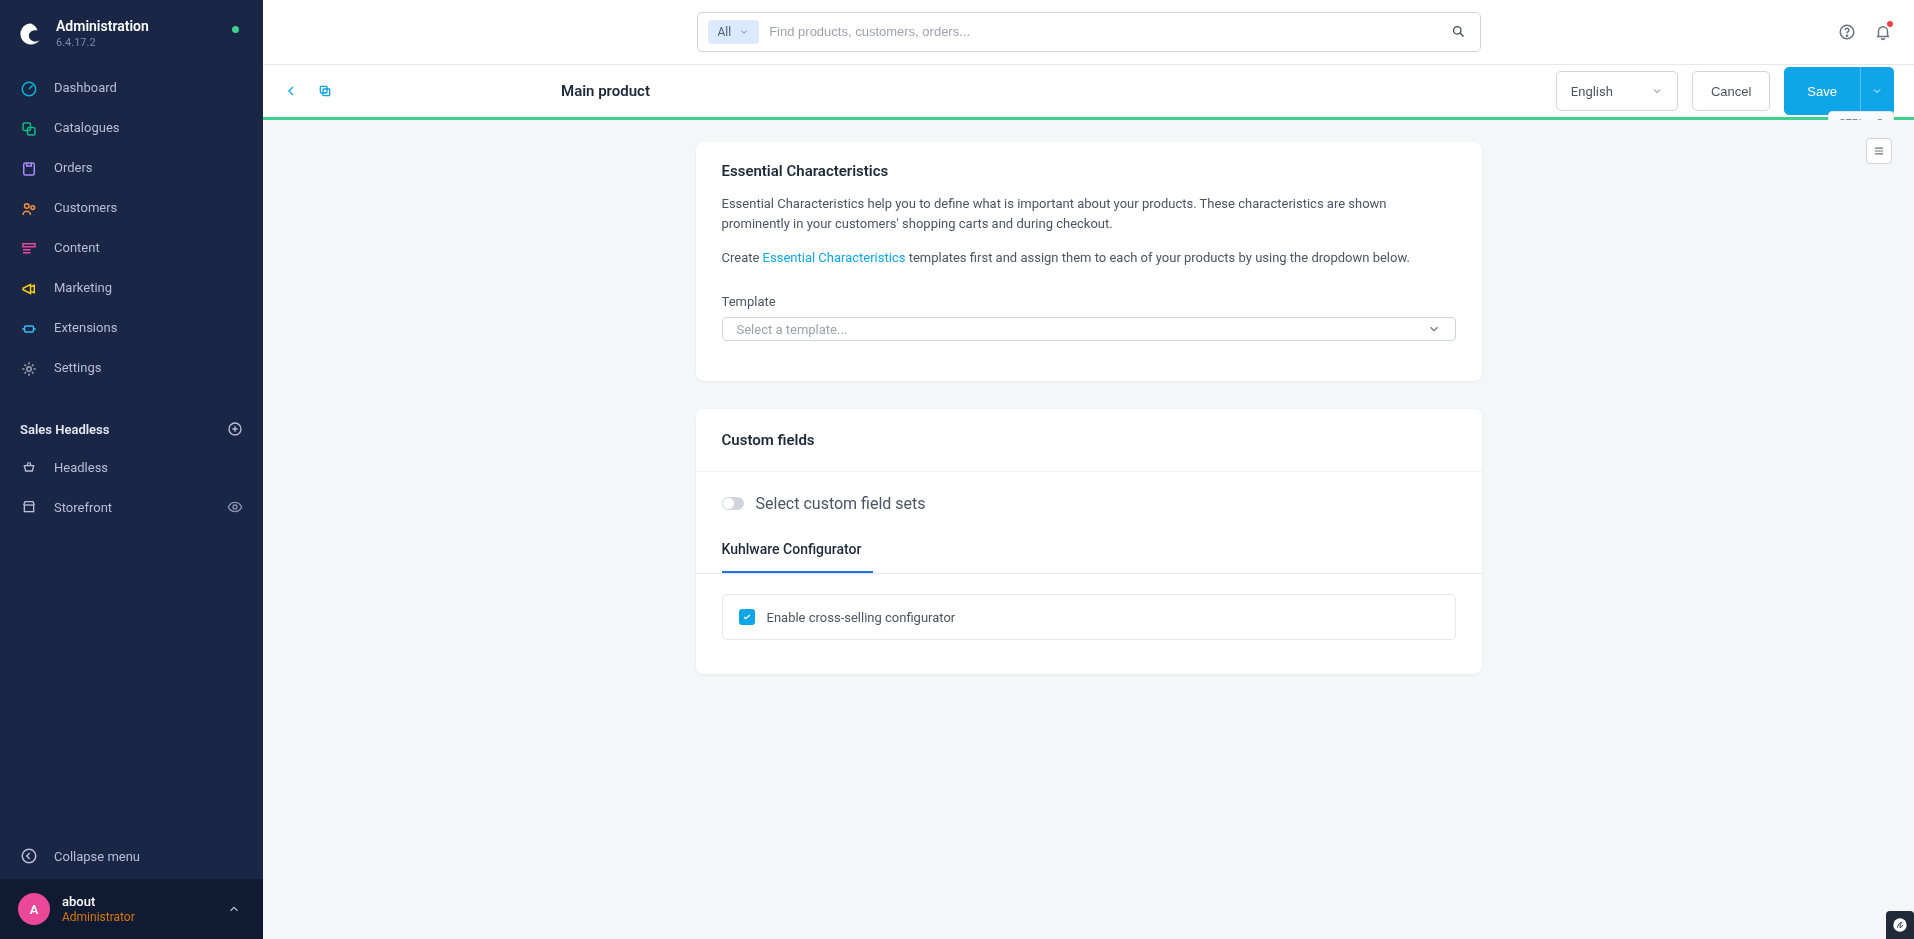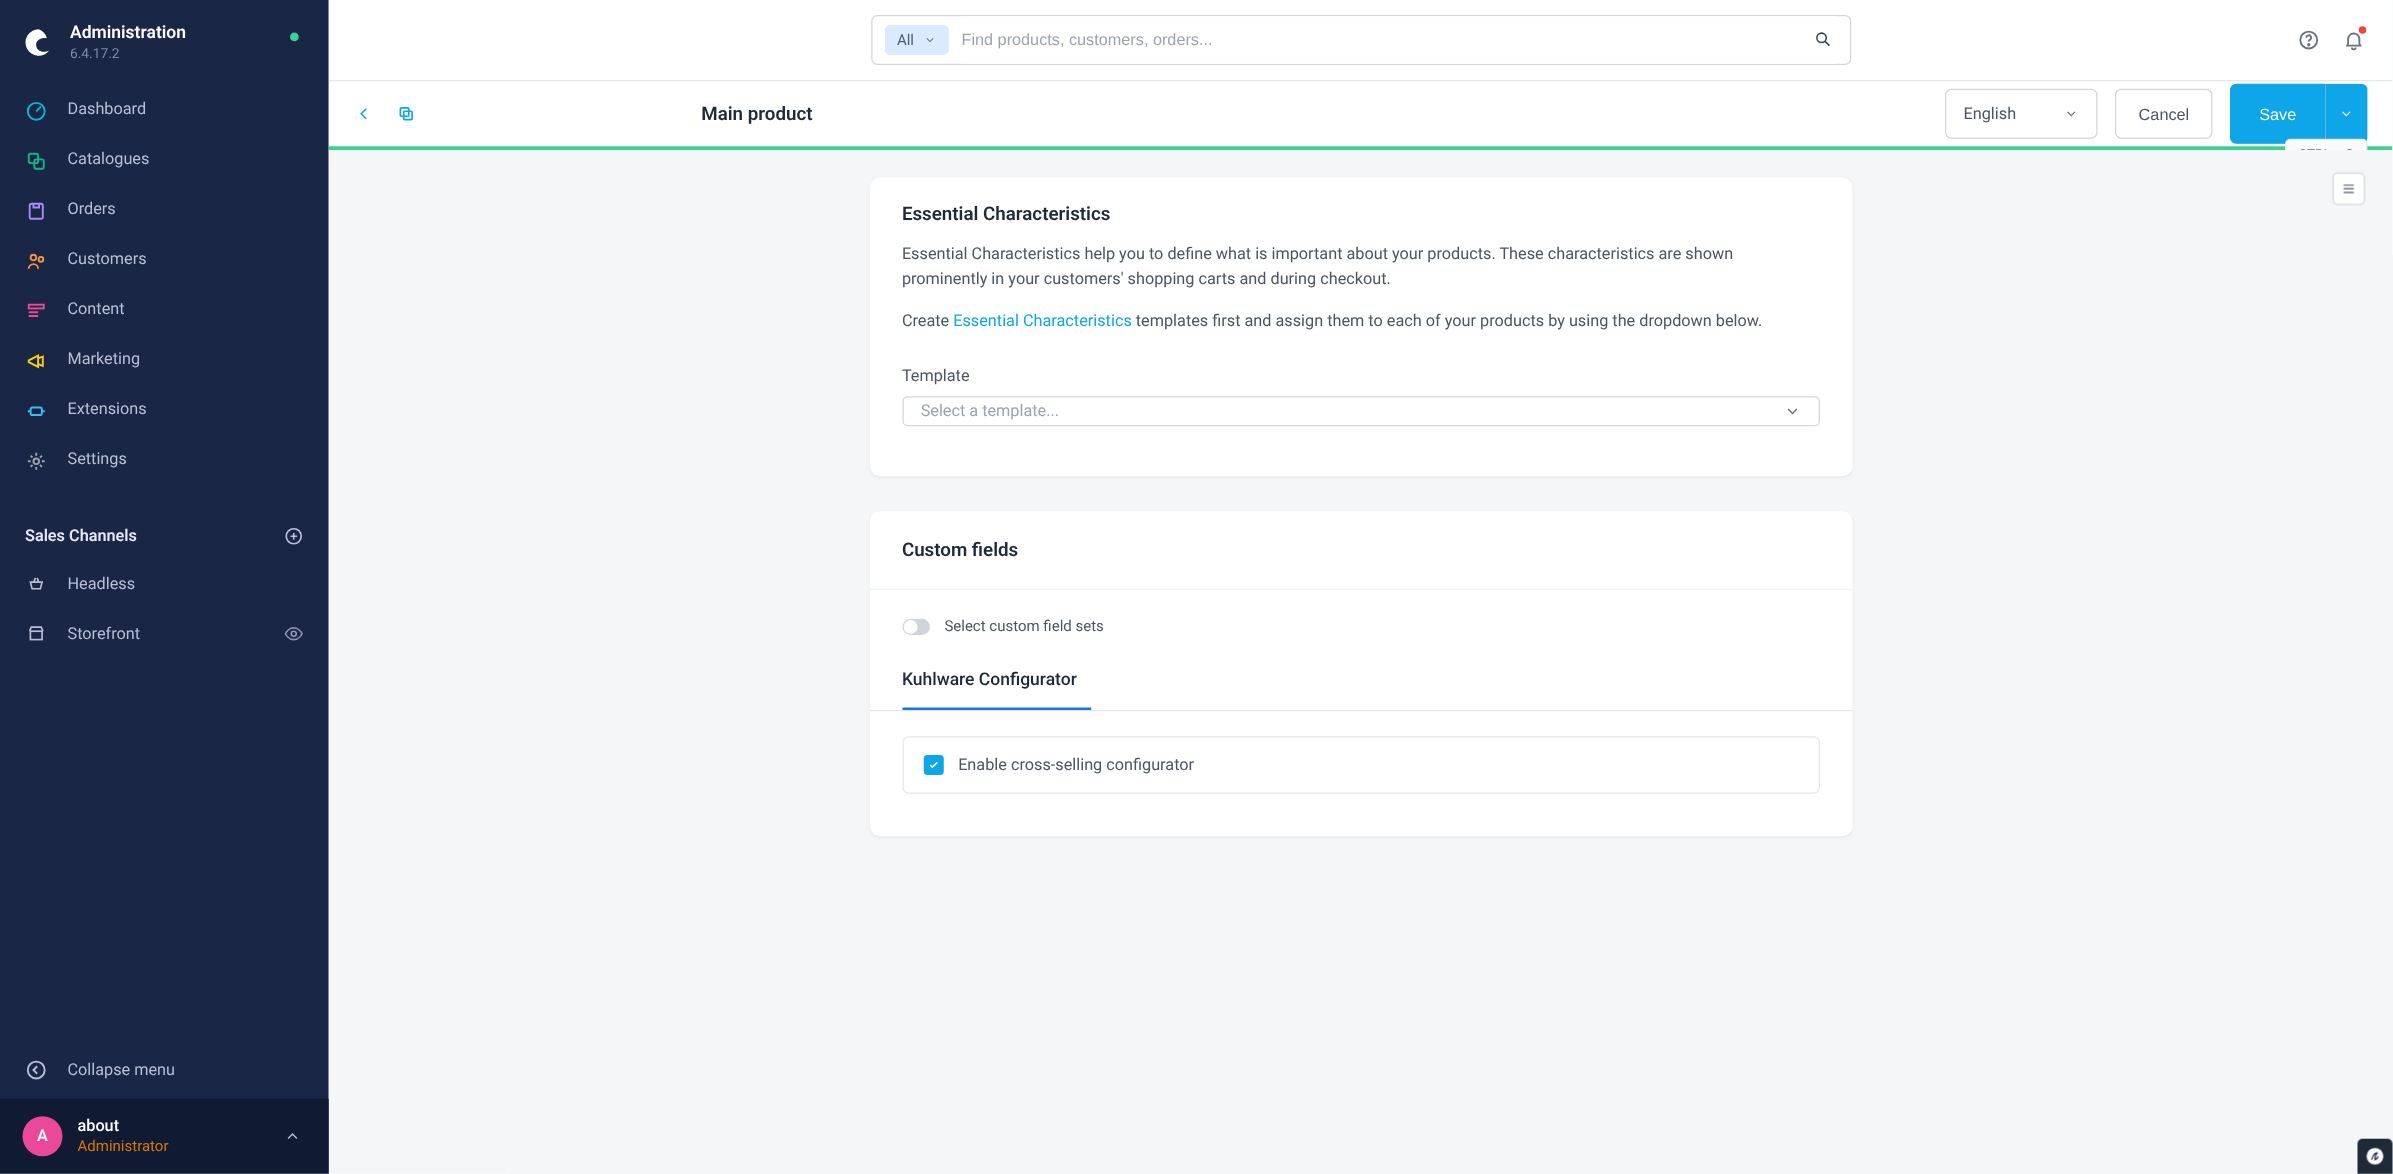--- a/index.html
+++ b/index.html
@@ -71,21 +71,21 @@
 
 .card:first-child .card-body { padding-top: 20px; }
 .card-red-topgap { margin-top: -2px; } 
 
 .card-header-cf { padding: 22px 26px 0; }
 .cf-title { font-size: 15px; font-weight: 600; color: #1e2a3a; }
 .cf-body { padding: 22px 26px 34px; border-top: 1px solid #eef1f5; margin-top: 22px; }
 .toggle-row { display: flex; align-items: center; gap: 12px; margin-bottom: 28px; }
 .toggle { width: 22px; height: 13px; border-radius: 10px; background: #d1d5db; position: relative; cursor: pointer; }
 .toggle::after { content: ""; width: 11px; height: 11px; background: #fff; border-radius: 50%; position: absolute; top: 1px; left: 1px; }
-.toggle-label { font-size: 12px; color: #4b5563; }
+.toggle-label { font-size: 16px; color: #4b5563; }
 
 .tabs { display: flex; border-bottom: 1px solid #e5e7eb; margin-bottom: 20px; margin-left: -26px; margin-right: -26px; padding-left: 26px; }
 .tab { padding: 0 12px 14px 0; font-size: 14px; color: #1e2a3a; cursor: pointer; border-bottom: 2px solid #1a73e8; font-weight: 500; margin-left:0; }
 .tab-inner { padding-left: 0; }
 
 .checkbox-card { border: 1px solid #e5e7eb; border-radius: 5px; padding: 14px 16px; display: flex; align-items: center; gap: 12px; }
 .checkbox { width: 16px; height: 16px; border-radius: 3px; background: #0ea5e9; display: flex; align-items: center; justify-content: center; cursor: pointer; }
 .checkbox svg { width: 10px; height: 10px; }
 .checkbox-label { font-size: 13px; color: #4b5563; }
 
@@ -182,21 +182,21 @@
           <svg viewBox="0 0 24 24" width="18" height="18" fill="none" stroke="#9ca3af" stroke-width="2">
             <circle cx="12" cy="12" r="3"></circle>
             <path d="M12 3v3M12 18v3M3 12h3M18 12h3M6 6l2 2M16 16l2 2M6 18l2-2M16 8l2-2"></path>
           </svg>
         </span>
       <span>Settings</span>
     </div>
   </div>
 
   <div class="sales-channels-header">
-    <span>Sales Channels</span>
+    <span>Sales Headless</span>
     <span class="add-channel-icon">
       <svg viewBox="0 0 24 24" width="16" height="16" fill="none" stroke="#b8bfd6" stroke-width="2">
           <circle cx="12" cy="12" r="9"></circle>
           <path d="M12 8v8M8 12h8"></path>
         </svg>
     </span>
   </div>
   <div class="channel-item">
     <span class="nav-icon">
         <svg viewBox="0 0 24 24" width="16" height="16" fill="none" stroke="#b8bfd6" stroke-width="2">

